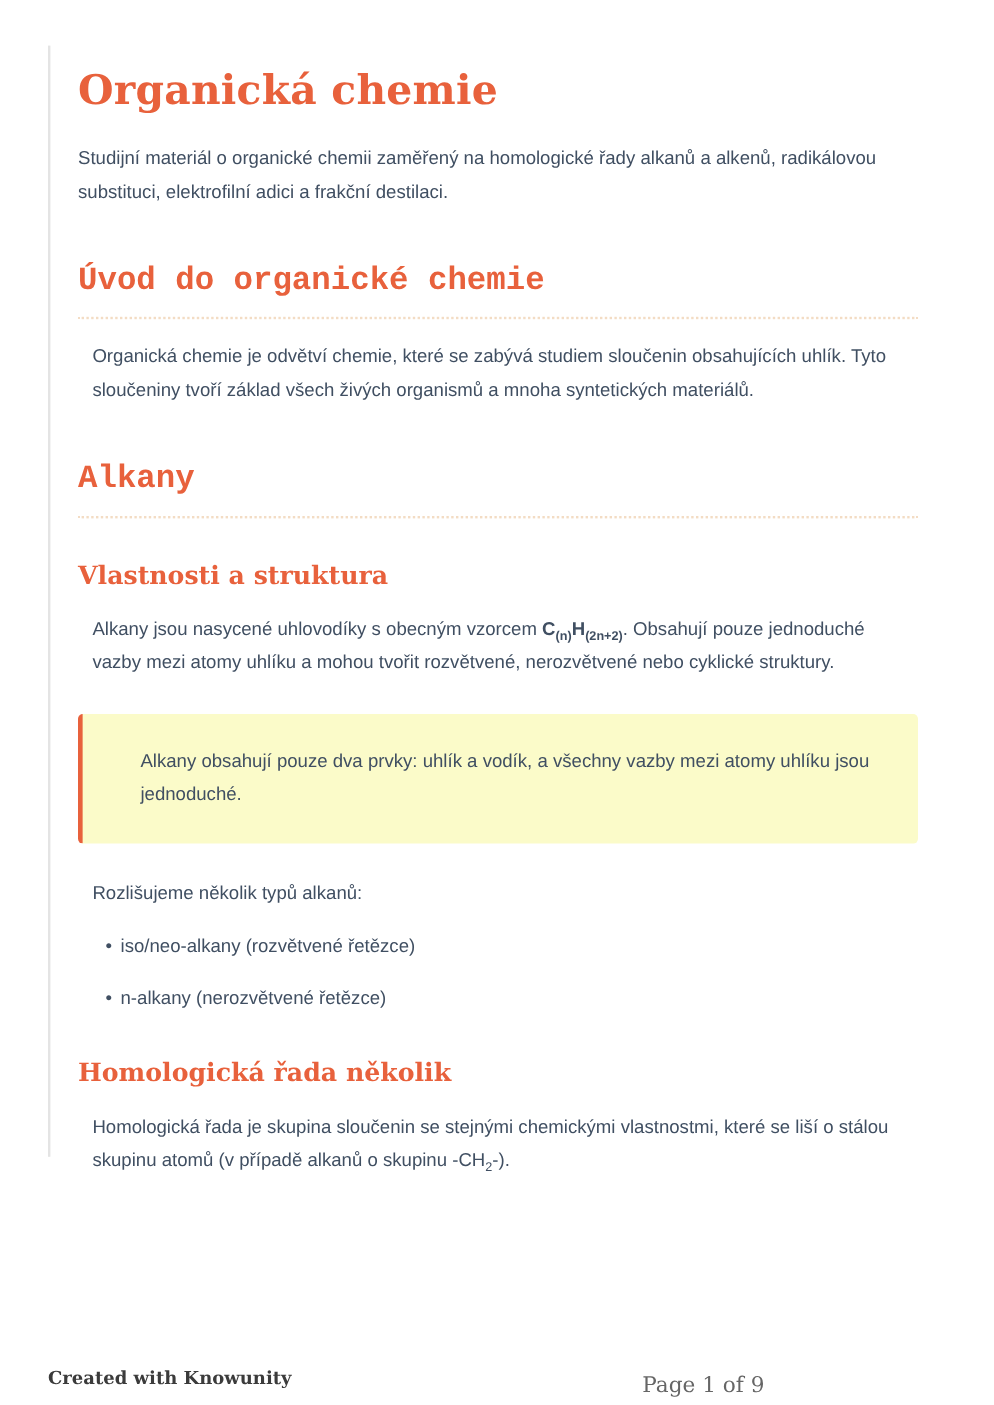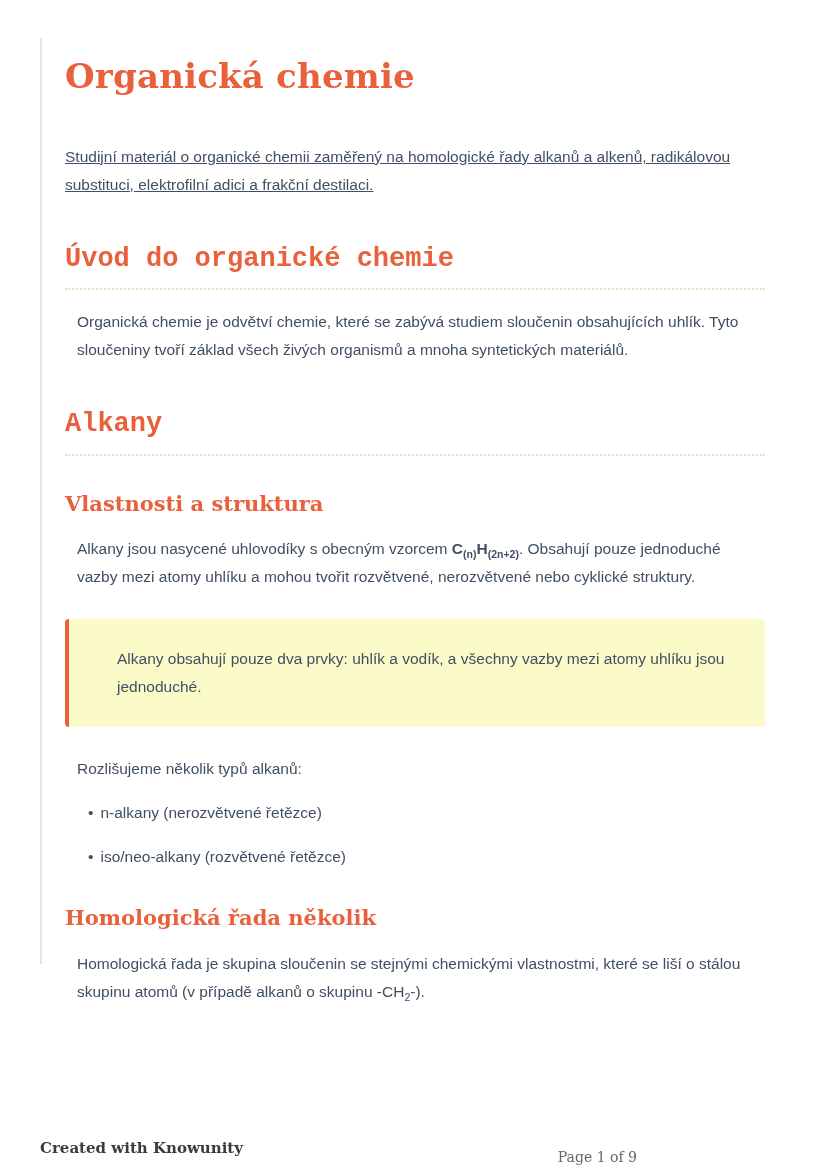--- a/index.html
+++ b/index.html
@@ -32,22 +32,21 @@
   h1{
     margin:0;
     font-family:"DejaVu Serif","Liberation Serif",serif;
     font-weight:700;
     font-size:34px;
     line-height:1.2;
     color:var(--accent,#E8613C);
     letter-spacing:0.2px;
   }
   .intro{
-    margin:46px 0 0 0;
-    text-decoration:underline;
+    margin:22px 0 0 0;
   }
   p{
     margin:18px 0 0 12px;
     font-size:15.5px;
     line-height:1.8;
   }
   h2{
     margin:44px 0 0 0;
     padding-bottom:12px;
     font-family:Liberation Mono, monospace;
@@ -99,21 +98,21 @@
     left:40px;bottom:14px;
     font-family:"DejaVu Serif","Liberation Serif",serif;
     font-weight:700;
     font-size:15px;
     color:#3B3B3B;
   }
   .footer-right{
     position:absolute;
     right:63px;bottom:6px;
     font-family:"DejaVu Serif","Liberation Serif",serif;
-    font-size:14px;
+    font-size:18px;
     color:var(--footer-muted,#666666);
   }
 </style>
 </head>
 <body>
 
 <div class="page">
   <div class="page-edge"></div>
 
   <main class="content">
@@ -131,22 +130,22 @@
 
     <p><span>Alkany jsou nasycené uhlovodíky s obecným vzorcem </span><b class="formula"><span>C</span><sub>(n)</sub><span>H</span><sub>(2n+2)</sub></b><span>. Obsahují pouze jednoduché vazby mezi atomy uhlíku a mohou tvořit rozvětvené, nerozvětvené nebo cyklické struktury.</span></p>
 
     <div class="callout">
       <p>Alkany obsahují pouze dva prvky: uhlík a vodík, a všechny vazby mezi atomy uhlíku jsou jednoduché.</p>
     </div>
 
     <p>Rozlišujeme několik typů alkanů:</p>
 
     <ul class="alkane-types">
+      <li><span class="bullet">•</span><span>iso/neo-alkany (rozvětvené řetězce)</span></li>
       <li><span class="bullet">•</span><span>n-alkany (nerozvětvené řetězce)</span></li>
-      <li><span class="bullet">•</span><span>iso/neo-alkany (rozvětvené řetězce)</span></li>
     </ul>
 
     <h3>Homologická řada několik</h3>
 
     <p><span>Homologická řada je skupina sloučenin se stejnými chemickými vlastnostmi, které se liší o stálou skupinu atomů (v případě alkanů o skupinu -CH</span><sub>2</sub><span>-).</span></p>
 
   </main>
 
   <div class="footer-left">Created with Knowunity</div>
   <div class="footer-right">Page 1 of 9</div>

